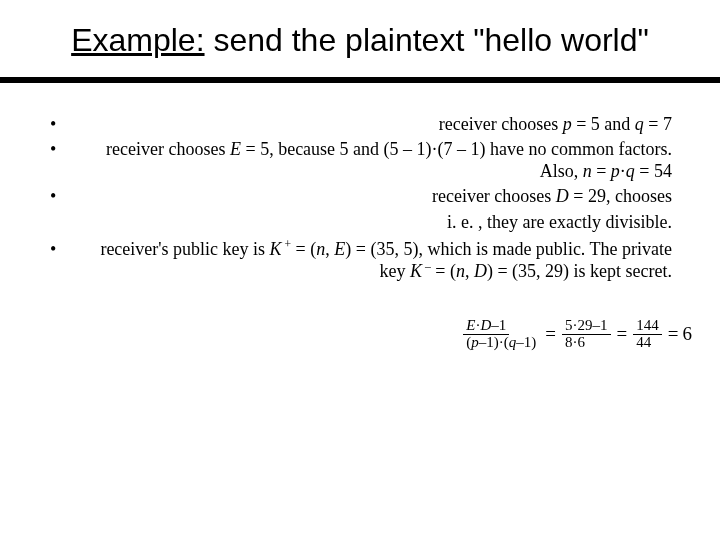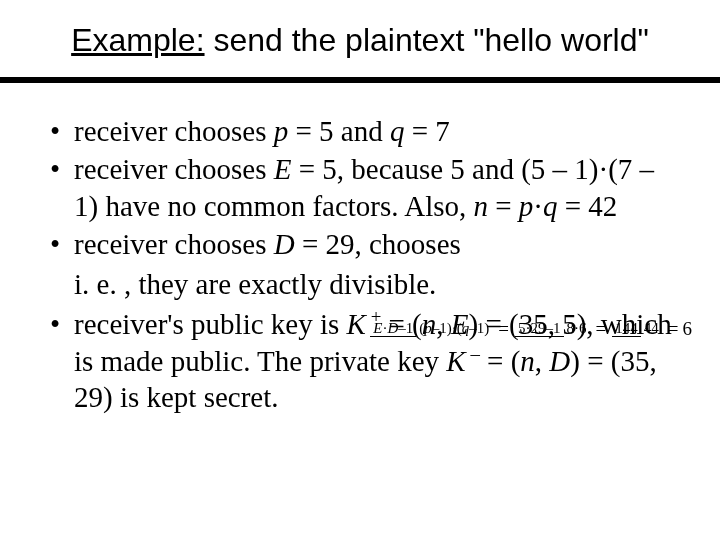--- a/index.html
+++ b/index.html
@@ -28,22 +28,23 @@
     text-decoration: underline;
   }
   .rule {
     height: 6px;
     background: #000;
     width: 100%;
     margin-top: 8px;
   }
   .body {
     padding: 28px 48px 0 48px;
-    font-size: 29px;
+    font-size: 18px;
     line-height: 1.25;
+    text-align: right;
   }
   ul.bullets {
     list-style: none;
     margin: 0;
     padding: 0;
   }
   ul.bullets > li {
     position: relative;
     padding-left: 26px;
     margin: 2px 0;
@@ -66,21 +67,22 @@
     position: absolute;
     right: 28px;
     top: 318px;
     display: flex;
     align-items: center;
     font-family: "Times New Roman", Times, serif;
     font-size: 19px;
   }
   .frac {
     display: inline-flex;
-    align-items: center;
+    flex-direction: column;
+    align-items: flex-start;
     vertical-align: middle;
     margin: 0 2px;
   }
   .frac .num, .frac .den {
     padding: 0 3px;
     line-height: 1.05;
     white-space: nowrap;
   }
   .frac .num { border-bottom: 1px solid #000; }
   .eq { margin: 0 4px; }
@@ -97,21 +99,21 @@
   <div class="rule"></div>
 
   <div class="body">
     <ul class="bullets">
 
       <li>
         <span>receiver chooses </span><span class="ital">p</span><span> = 5 and </span><span class="ital">q</span><span> = 7</span>
       </li>
 
       <li>
-        <span>receiver chooses </span><span class="ital">E</span><span> = 5, because 5 and (5 – 1)·(7 – 1) have no common factors. Also, </span><span class="ital">n</span><span> = </span><span class="ital">p</span><span>·</span><span class="ital">q</span><span> = 42</span>
+        <span>receiver chooses </span><span class="ital">E</span><span> = 5, because 5 and (5 – 1)·(7 – 1) have no common factors. Also, </span><span class="ital">n</span><span> = </span><span class="ital">p</span><span>·</span><span class="ital">q</span><span> = 54</span>
       </li>
 
       <li>
         <span>receiver chooses </span><span class="ital">D</span><span> = 29, chooses</span>
       </li>
 
     </ul>
 
     <div class="sub">i. e. , they are exactly divisible.</div>
 

